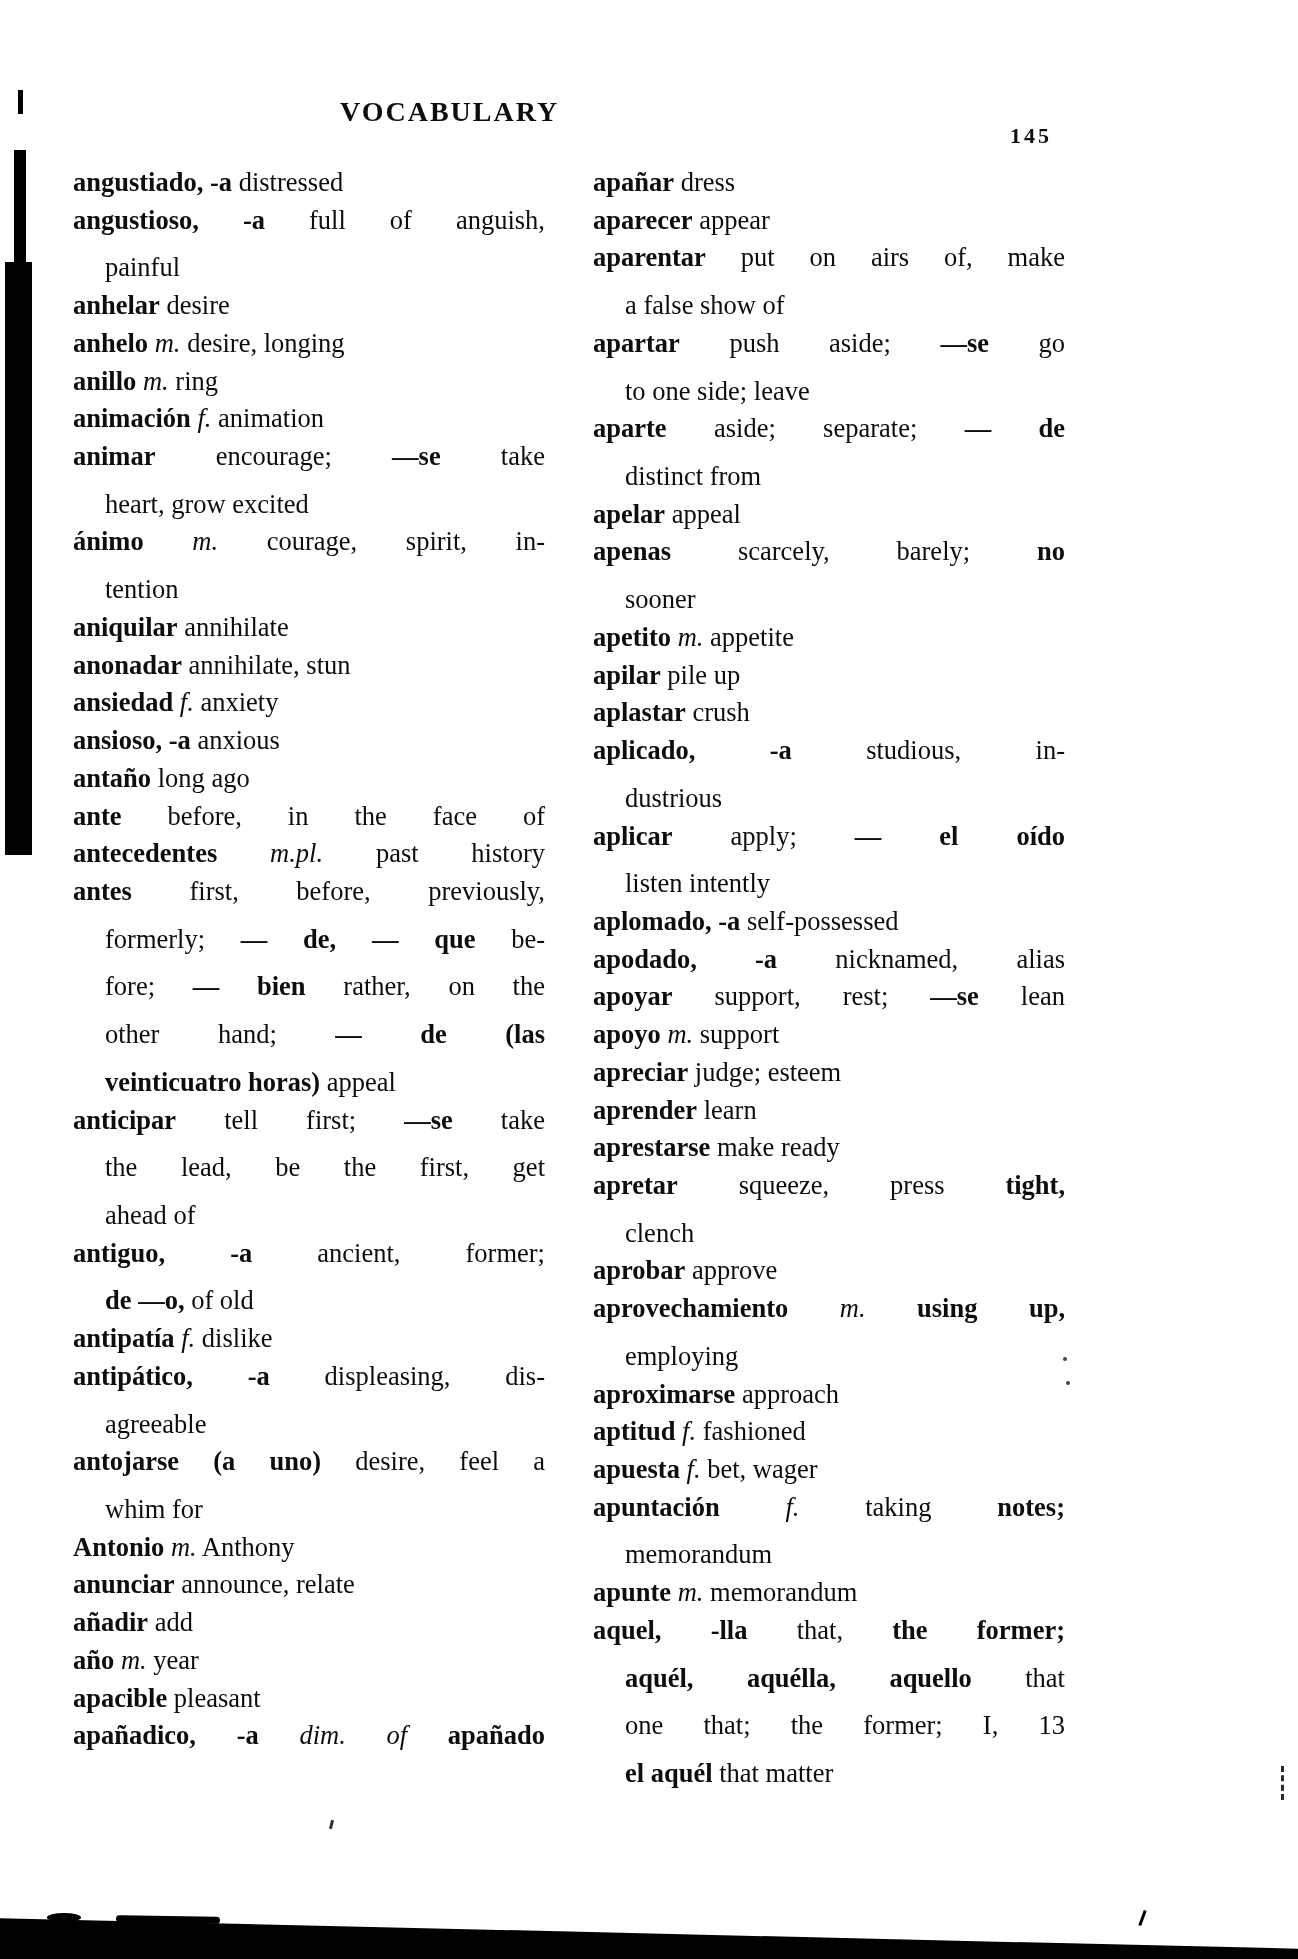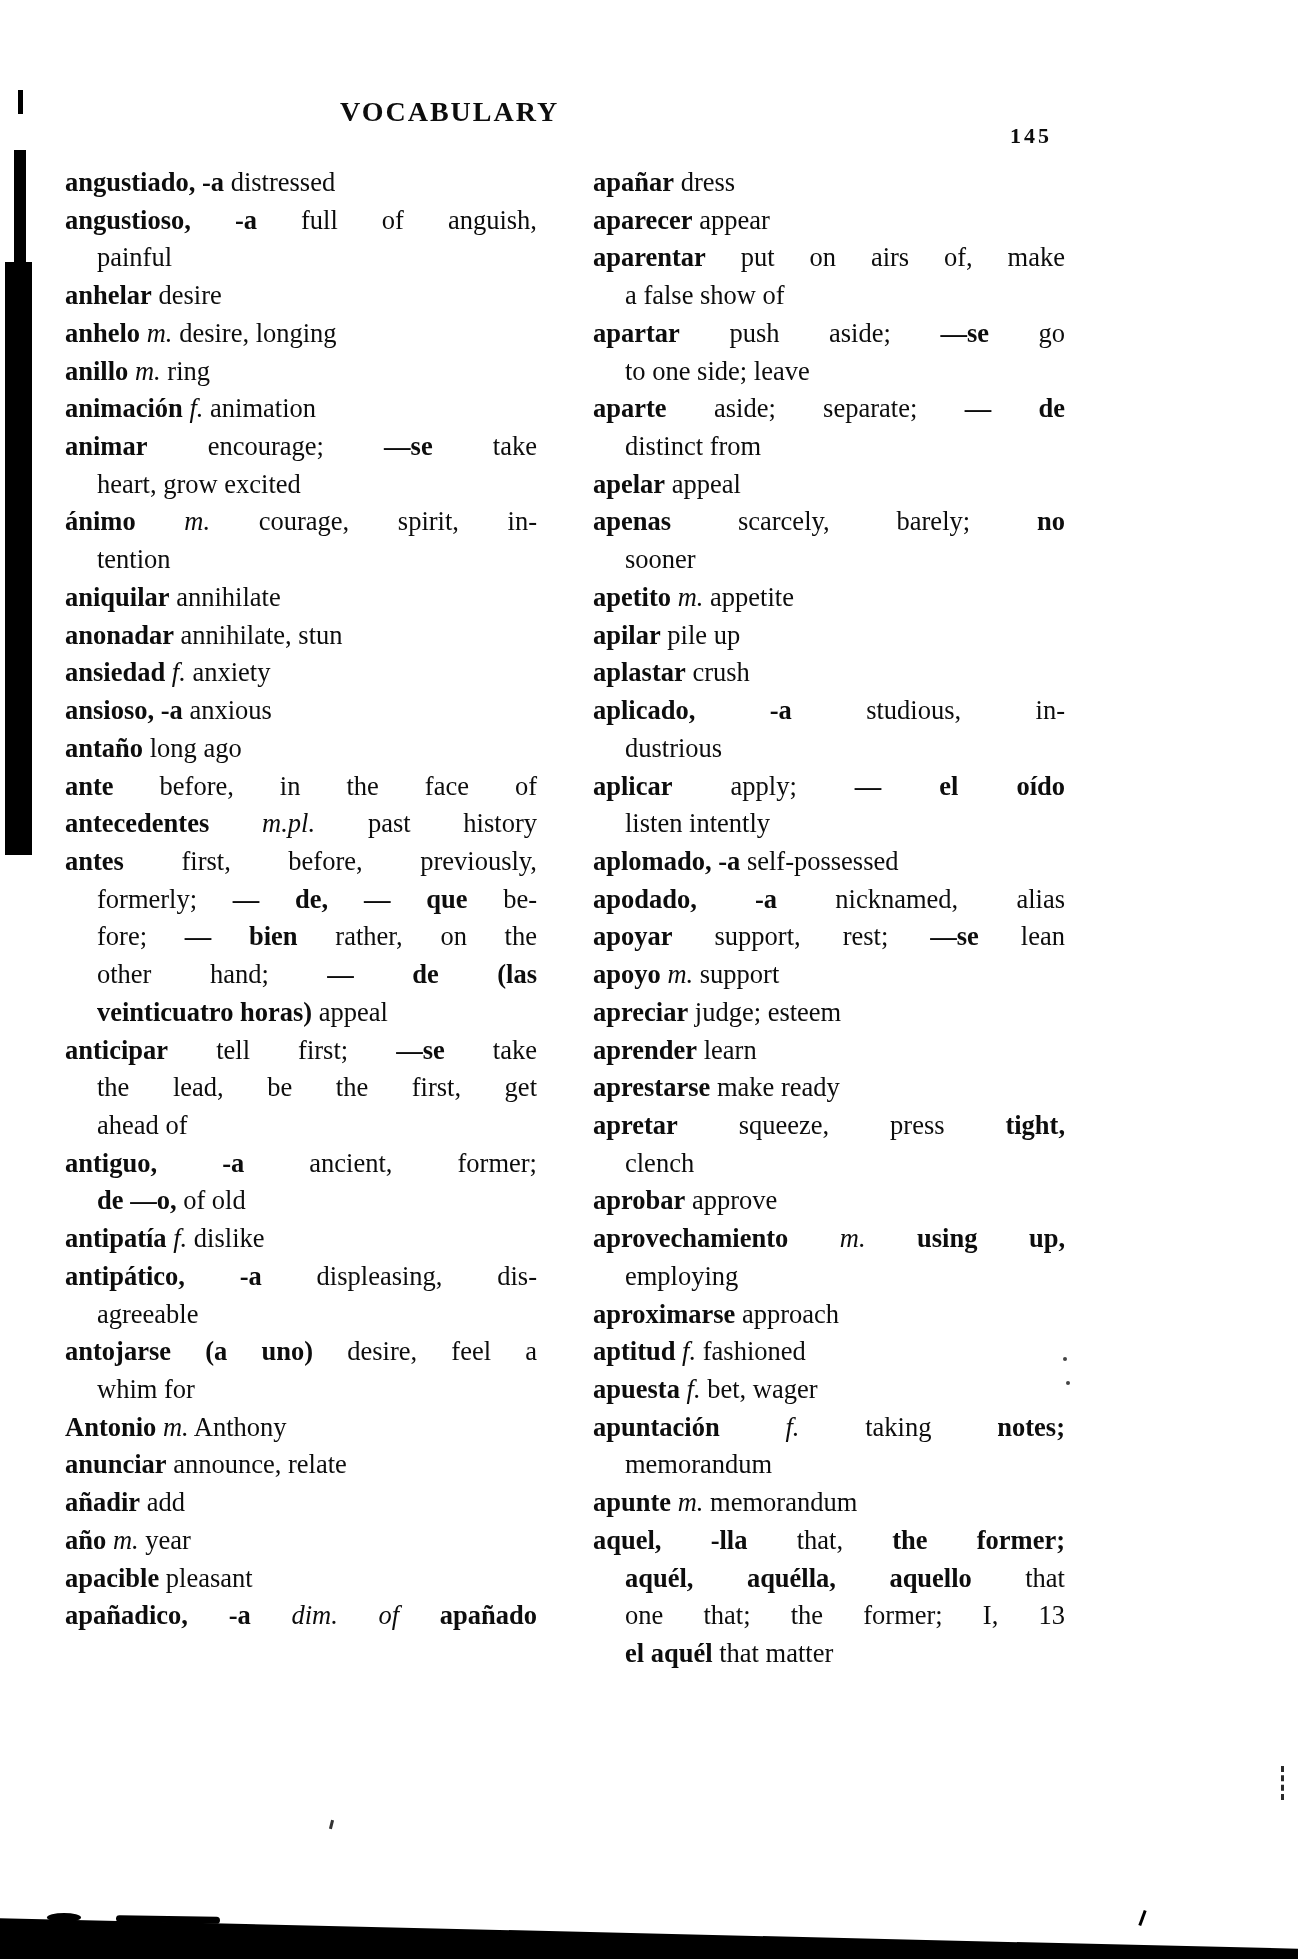--- a/index.html
+++ b/index.html
@@ -19,26 +19,26 @@
     position:absolute; top:92px; left:1010px;
     font-weight:bold; font-size:22px; letter-spacing:3px;
     white-space:nowrap;
     margin-top:31px;
   }
 
   .col {
     position:absolute; top:164px; width:472px;
     font-size:26.5px; line-height:37.72px;
   }
-  .col-left  { left:65px;  }
+  .col-left  { left:73px;  }
   .col-right { left:593px; }
 
   .entry { margin:0; }
   .line  { min-height:37.72px; }
-  .line.cont { padding-left:32px; }
+  .line.cont { padding-left:32px;margin-top:10px; }
   .line.just { text-align:justify; text-align-last:justify; }
   .b { font-weight:bold; }
   .i { font-style:italic; }
 
   
   .artifact { position:absolute; background:#000; }
   .tick-top-left      { left:18px;  top:90px;   width:5px;   height:24px; }
   .bar-left-thin      { left:14px;  top:150px;  width:12px;  height:115px; }
   .bar-left-thick     { left:5px;   top:262px;  width:27px;  height:593px; }
   .band-bottom {

